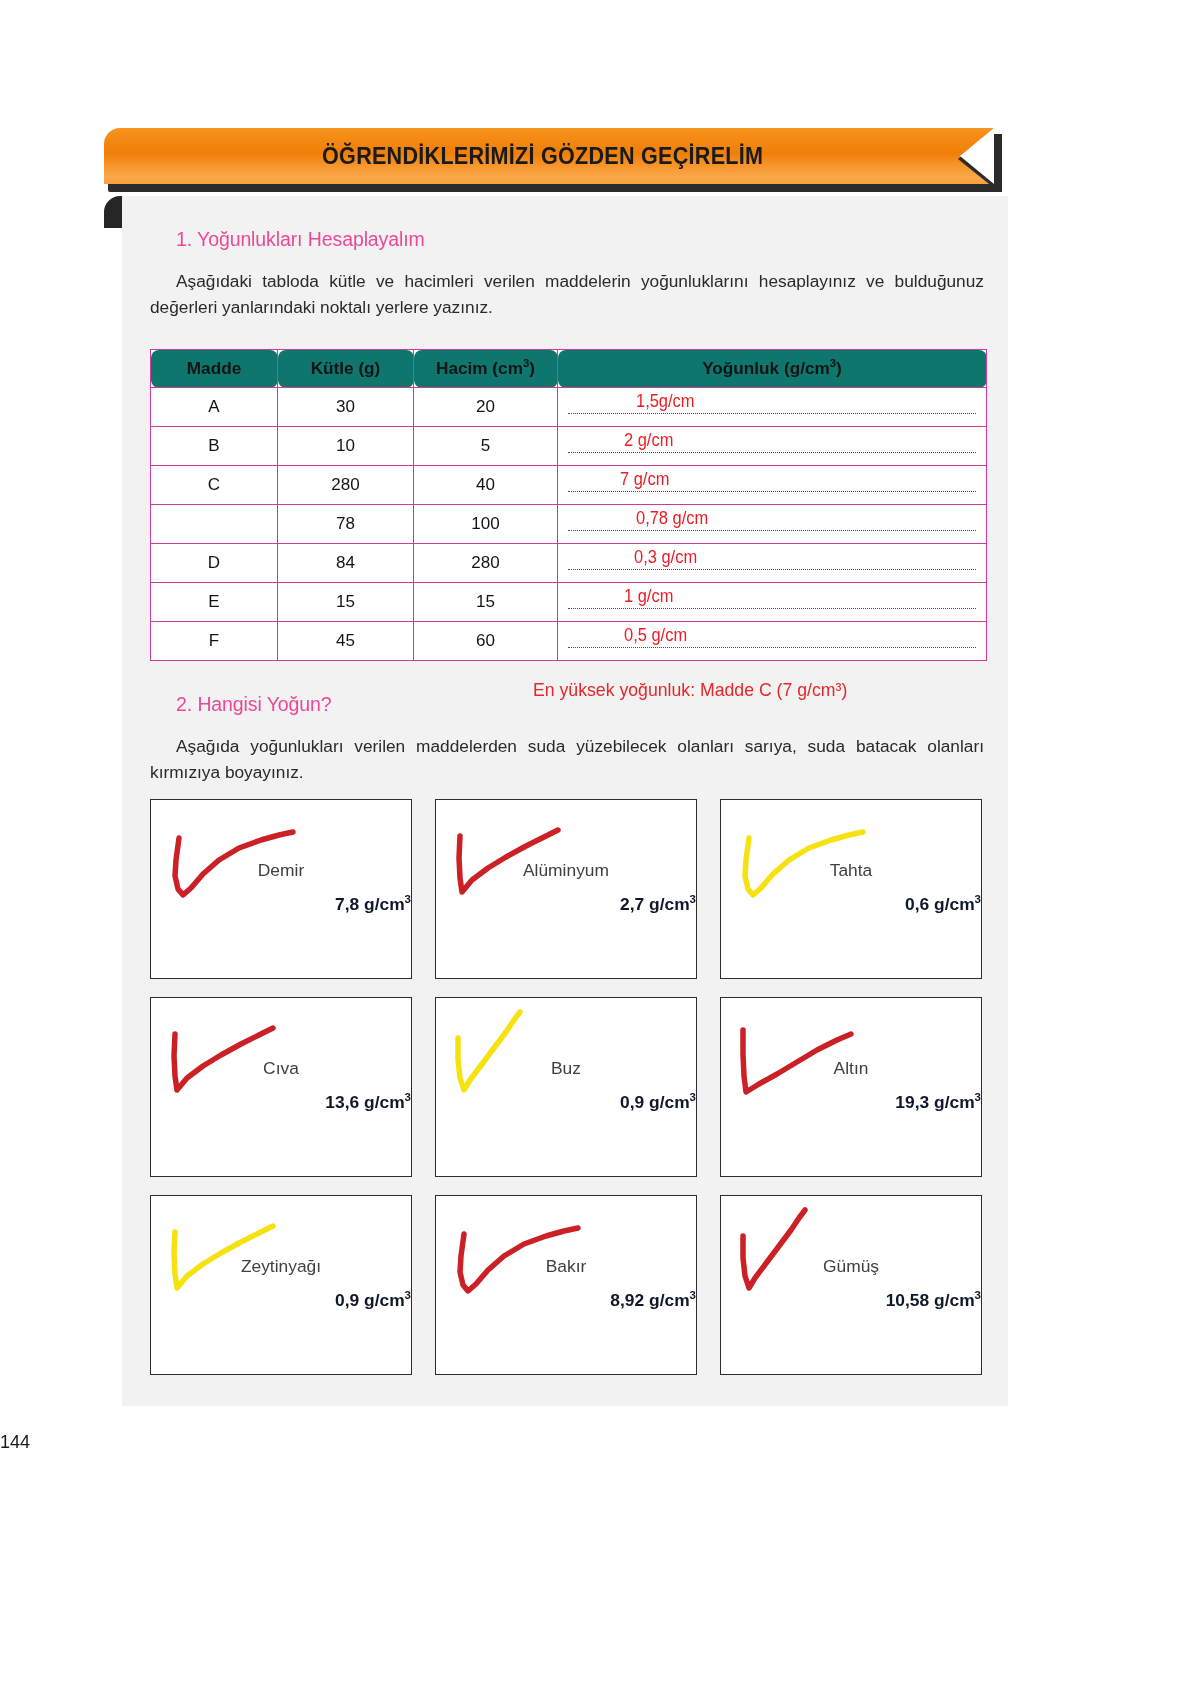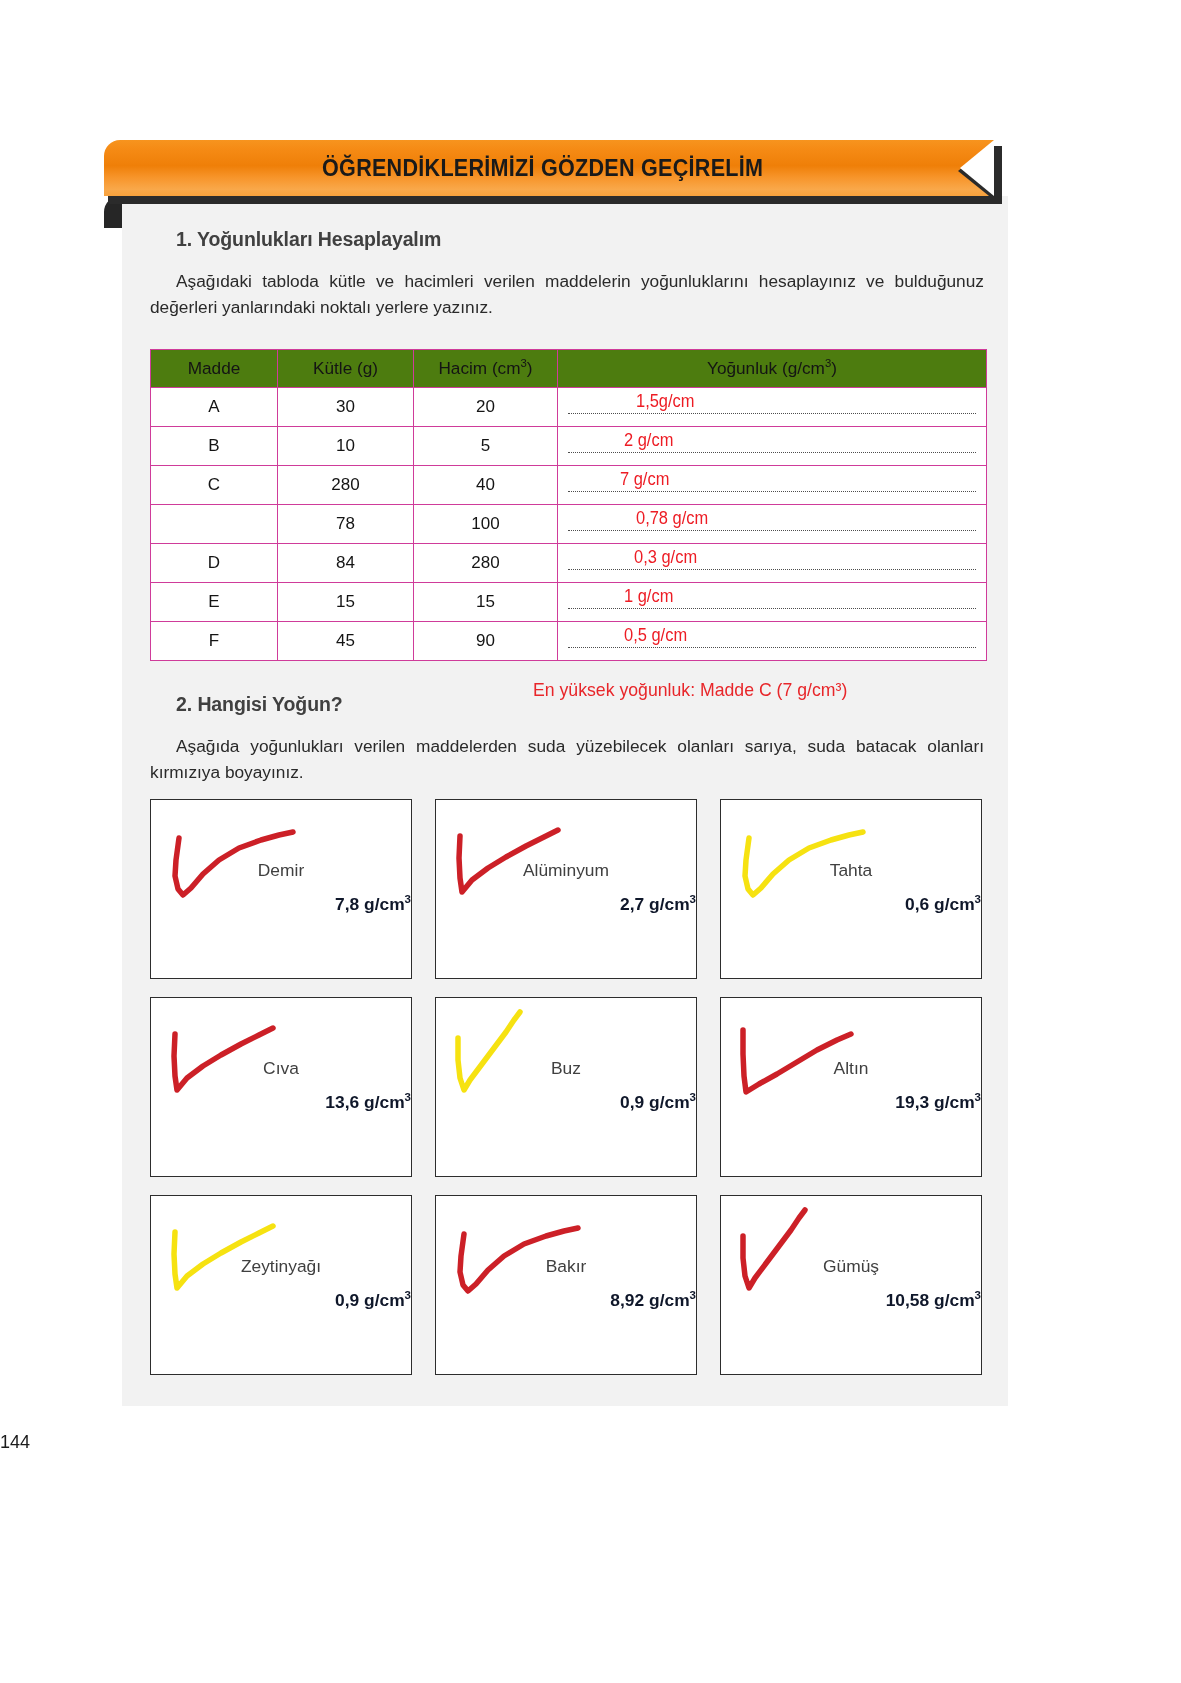--- a/index.html
+++ b/index.html
@@ -42,21 +42,21 @@
     width: 40px;
     height: 32px;
     background: #262626;
     border-radius: 16px 0 0 0;
   }
 
   
   .banner-wrap {
     position: absolute;
     left: 104px;
-    top: 140px;
+    top: 128px;
     width: 746px;
     height: 62px;
   }
   .banner-dark {
     position: absolute;
     left: 4px;
     top: 6px;
     width: 894px;
     height: 58px;
     background: #2b2b2b;
@@ -114,23 +114,23 @@
     transform: scaleX(0.88);
     transform-origin: center;
     white-space: nowrap;
     position: relative;
     left: -6px;
   }
 
   
   .sec-head {
     position: absolute;
-    font-weight: bold;
+    font-weight: normal;
     font-size: 19.5px;
-    color: #404040;
+    color: #ec4899;
     letter-spacing: -0.1px;
     white-space: nowrap;
   }
   .para {
     position: absolute;
     font-size: 17.3px;
     color: #2a2a2a;
     line-height: 26px;
     text-align: justify;
   }
@@ -160,24 +160,25 @@
   .dtable th, .dtable td {
     border: 1.6px solid #cf3b9a;
     text-align: center;
     vertical-align: middle;
     font-size: 17px;
     color: #141414;
     height: 38px;
     padding: 0;
   }
   .dtable thead th {
-    background: #4d7c0f;
-    font-weight: normal;
+    background: #0f766e;
+    font-weight: bold;
     font-size: 17.2px;
     height: 37px;
+    border-radius: 8px;
   }
   .dtable tbody td { background: #ffffff; }
   .col-madde { width: 126px; }
   .col-kutle { width: 135px; }
   .col-hacim { width: 143px; }
   .col-yogun { width: 428px; }
   sup { font-size: 0.66em; vertical-align: super; line-height: 0; }
 
   
   .ansbox {
@@ -354,21 +355,21 @@
           <td class="col-yogun">
             <span class="ansbox">
               <span class="ansdots"></span>
               <span class="ansval" style="left: 66px;">1 g/cm</span>
             </span>
           </td>
         </tr>
         <tr>
           <td class="col-madde">F</td>
           <td class="col-kutle">45</td>
-          <td class="col-hacim">90</td>
+          <td class="col-hacim">60</td>
           <td class="col-yogun">
             <span class="ansbox">
               <span class="ansdots"></span>
               <span class="ansval" style="left: 66px;">0,5 g/cm</span>
             </span>
           </td>
         </tr>
       </tbody>
   </table>
 

